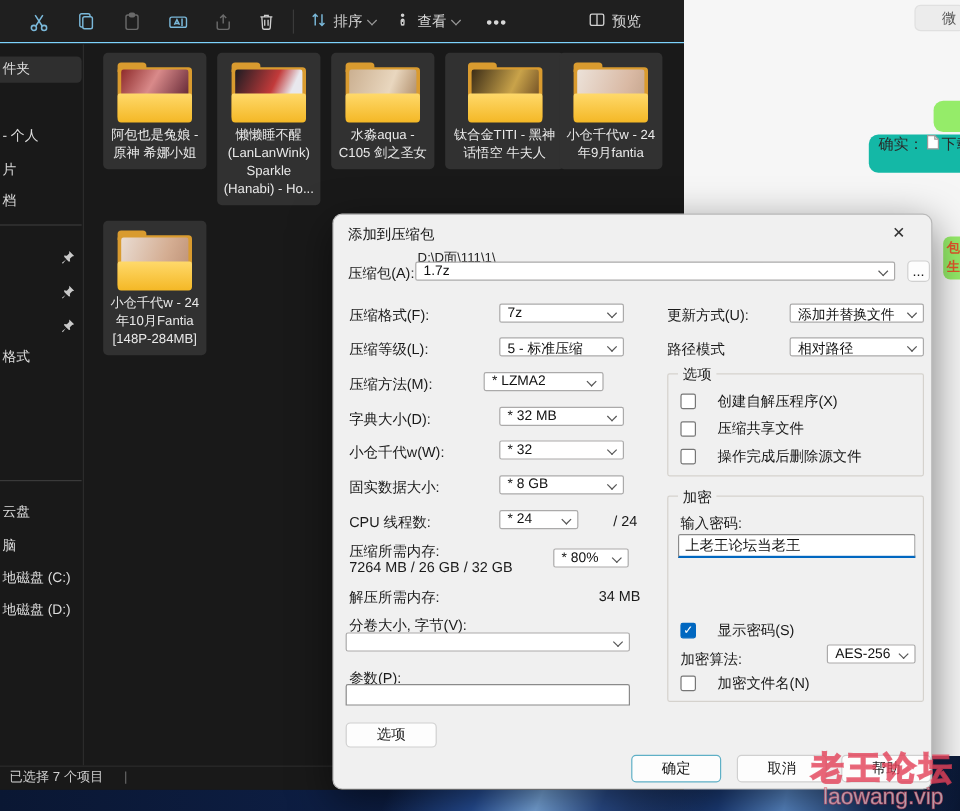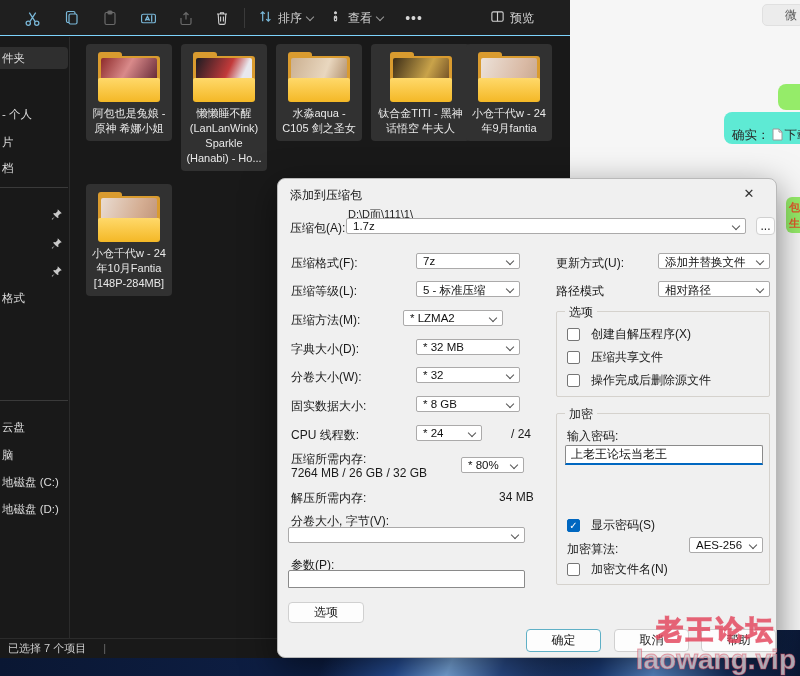--- a/index.html
+++ b/index.html
@@ -53,45 +53,45 @@
   .zipicon .buckle { position:absolute; left:50%; top:20px; width:17px; height:15px; margin-left:-8px; background:#e8e8e8; border-radius:2px; border:2px solid #cfcfcf; }
   .zipicon .buckle:after { content:""; position:absolute; left:4px; top:3px; width:5px; height:5px; background:#6b3d16; }
 
   .statusbar { position:absolute; left:0; bottom:0; width:100%; height:20px; background:#191919; border-top:1px solid #2b2b2b; color:#cfcfcf; font-size:11px; line-height:19px; padding-left:8px; }
   .statusbar .sbsep { color:#6a6a6a; margin-left:14px; }
 
   
   .wechat { position:absolute; left:570px; top:0; width:230px; height:630px; background:#f6f6f6; border-radius:0 0 0 8px; z-index:1; }
   .wc-pill { position:absolute; right:-4px; top:4px; width:42px; height:22px; background:#ececec; border:1px solid #e0e0e0; border-radius:5px; color:#555; font-size:12px; line-height:20px; padding-left:22px; }
   .wc-green1 { position:absolute; right:0; top:84px; width:22px; height:26px; background:#95ec69; border-radius:8px 0 0 8px; }
-  .wc-gray { position:absolute; right:0; top:112px; width:76px; height:32px; background:#5eead4; border-radius:8px 0 0 8px; color:#2a2a2a; font-size:12.5px; display:flex; align-items:flex-end; padding-left:8px; gap:2px; overflow:hidden; white-space:nowrap; }
+  .wc-gray { position:absolute; right:0; top:112px; width:76px; height:32px; background:#14b8a6; border-radius:8px 0 0 8px; color:#2a2a2a; font-size:12.5px; display:flex; align-items:flex-start; padding-left:8px; gap:2px; overflow:hidden; white-space:nowrap; }
   .wc-sticker { position:absolute; right:0; top:197px; width:14px; height:36px; background:#95ec69; border-radius:6px 0 0 6px; color:#e2572b; font-size:11px; font-weight:bold; line-height:16px; padding:2px 0 0 3px; overflow:hidden; }
 
   
   .dialog { position:absolute; left:277px; top:178px; width:500px; height:480px; background:#f0f0f0; border:1px solid #b9b9b9; border-radius:8px; box-shadow:0 10px 34px rgba(0,0,0,.5); z-index:3; font-size:12px; color:#1a1a1a; }
   .dtitle { position:absolute; left:12px; top:8px; font-size:12px; color:#111; }
   .dclose { position:absolute; right:8px; top:2px; width:38px; height:26px; text-align:center; line-height:26px; font-size:13px; color:#333; border-radius:4px; }
   .dlabel { position:absolute; font-size:12px; color:#1a1a1a; white-space:nowrap; }
   .dsmall { position:absolute; font-size:11px; color:#222; white-space:nowrap; }
   .combo { position:absolute; height:16px; background:#fff; border:1px solid #abaaaa; border-radius:2px; }
   .combo .ctext { position:absolute; left:6px; top:1px; font-size:11.5px; color:#111; white-space:nowrap; }
   .combo .chev { position:absolute; right:6px; top:4px; width:6px; height:6px; border-right:1.3px solid #555; border-bottom:1.3px solid #555; transform:rotate(45deg); }
   .dbtn { position:absolute; background:#fdfdfd; border:1px solid #d0d0d0; border-radius:4px; text-align:center; font-size:12px; color:#1a1a1a; }
   .groupbox { position:absolute; border:1px solid #d5d2cd; border-radius:2px; }
   .gtitle { position:absolute; top:-8px; left:8px; background:#f0f0f0; padding:0 4px; font-size:12px; }
-  .cbrow { position:absolute; display:flex; align-items:center; gap:11px; }
+  .cbrow { position:absolute; display:flex; align-items:center; gap:18px; }
   .cbox { width:13px; height:13px; background:#fff; border:1px solid #767676; border-radius:2px; flex:none; }
   .cbox.checked { background:#0067c0; border-color:#0067c0; color:#fff; font-size:10px; line-height:12px; text-align:center; }
   .pwfield { position:absolute; height:20px; background:#fff; border:1px solid #8a8a8a; border-bottom:2px solid #0067c0; border-radius:2px 2px 0 0; font-size:12px; color:#111; padding:0 5px; }
   .okbtn { border:1.6px solid #5fb0c6; }
 
   
   .watermark { position:absolute; right:4px; bottom:0; z-index:10; text-align:center; pointer-events:none; }
   .wm1 { font-size:27px; font-weight:bold; letter-spacing:3px; color:rgba(240,120,130,0.28); -webkit-text-stroke:1.4px rgba(226,62,85,0.75); }
-  .wm2 { font-size:28px; font-weight:bold; color:rgba(205,200,206,0.82); -webkit-text-stroke:1px rgba(226,62,85,0.45); margin-top:-4px; }
+  .wm2 { font-size:19px; font-weight:normal; color:rgba(205,200,206,0.82); -webkit-text-stroke:1px rgba(226,62,85,0.45); margin-top:-4px; }
 </style>
 </head>
 <body>
 
 <div class="explorer">
 
   <div class="toolbar">
     <div class="tbtn" style="left:18px">
       <span>
           <svg width="17" height="17" viewBox="0 0 16 16">
@@ -324,21 +324,21 @@
       <span class="ctext">* LZMA2</span>
       <span class="chev"></span>
     </div>
 
   <div class="dlabel" style="left:13px; top:162px">字典大小(D):</div>
   <div class="combo" style="left:138px; top:160px; width:104px">
       <span class="ctext">* 32 MB</span>
       <span class="chev"></span>
     </div>
 
-  <div class="dlabel" style="left:13px; top:190px">分卷大小(W):</div>
+  <div class="dlabel" style="left:13px; top:190px">小仓千代w(W):</div>
   <div class="combo" style="left:138px; top:188px; width:104px">
       <span class="ctext">* 32</span>
       <span class="chev"></span>
     </div>
 
   <div class="dlabel" style="left:13px; top:219px">固实数据大小:</div>
   <div class="combo" style="left:138px; top:217px; width:104px">
       <span class="ctext">* 8 GB</span>
       <span class="chev"></span>
     </div>

